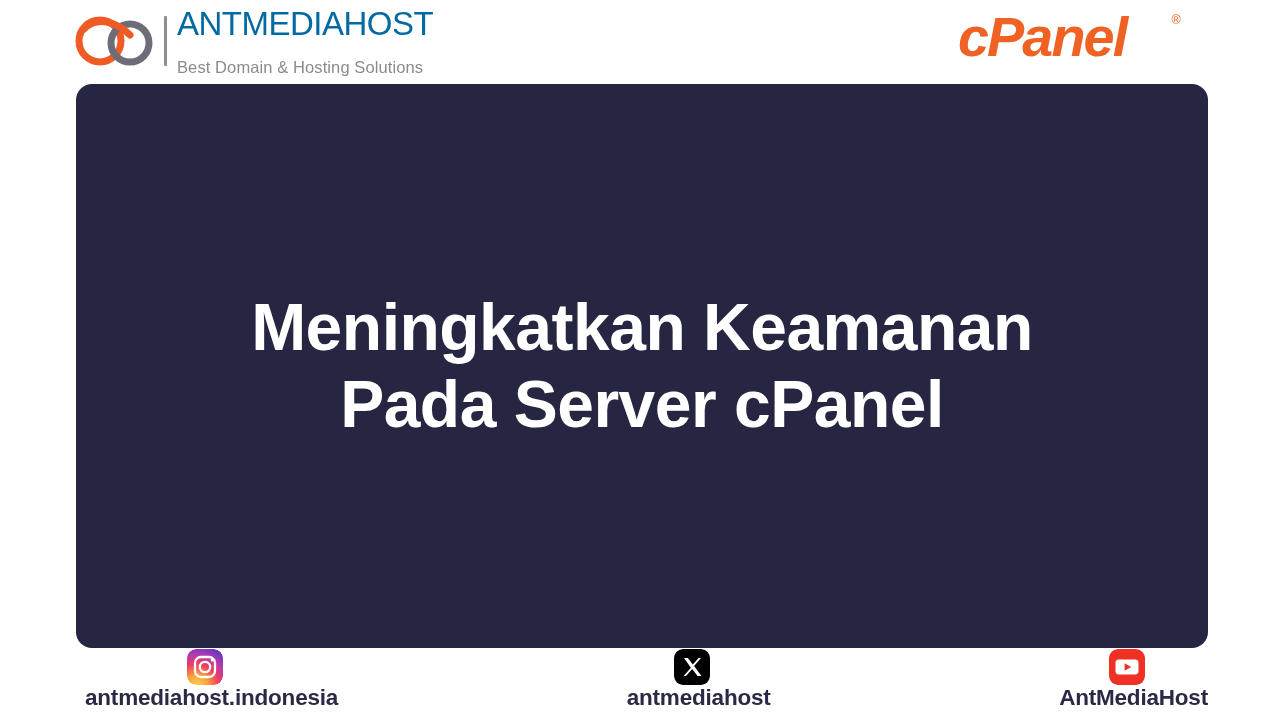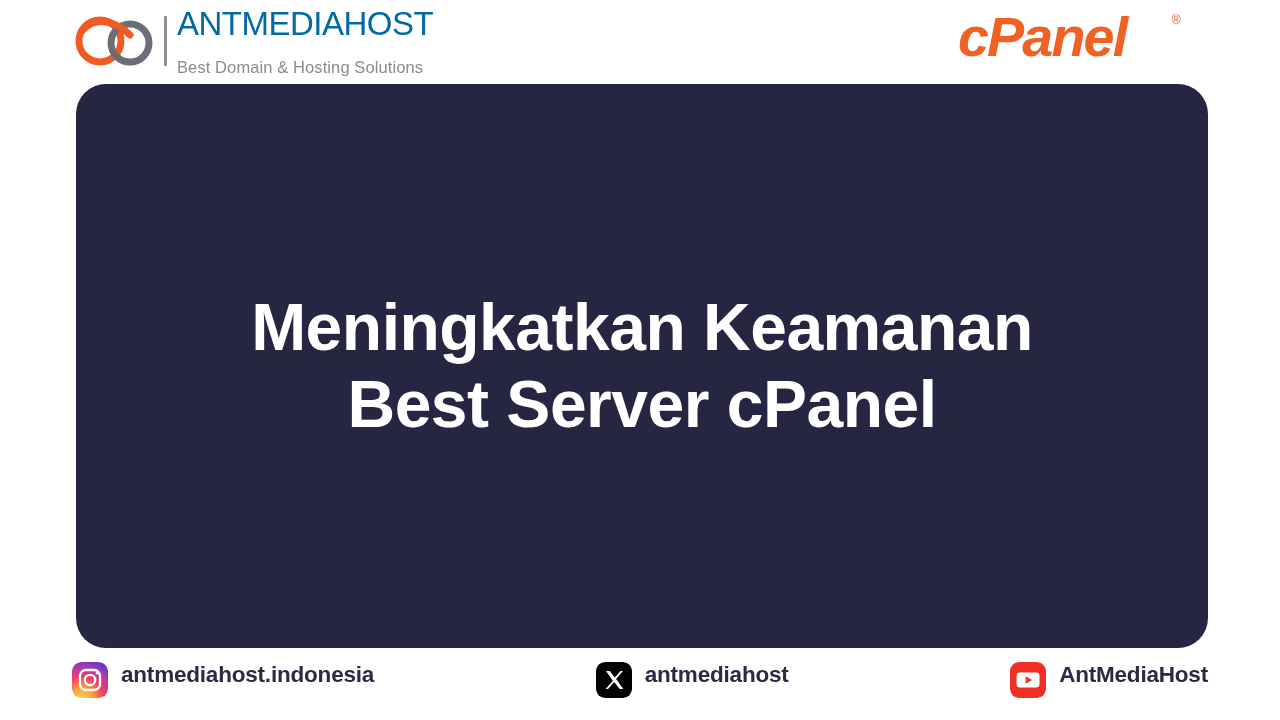--- a/index.html
+++ b/index.html
@@ -21,36 +21,36 @@
   .brand-name .ant{color:#0369a1;}
   .brand-name .mediahost{color:#0369a1;}
   .brand-tag{font-size:16.5px;color:#8a8a90;margin-top:19px;white-space:nowrap;letter-spacing:.1px;}
 
   .cpanel{position:absolute;right:72px;top:8px;height:64px;display:flex;align-items:flex-start;}
   .cpanel svg{display:block;}
 
   
   .card{
     position:absolute;left:76px;top:84px;width:1132px;height:564px;
-    background:#262542;border-radius:30px;
+    background:#262542;border-radius:16px;
     display:flex;align-items:center;justify-content:center;
   }
   .headline{
     margin:0;text-align:center;color:#ffffff;
     font-size:66px;line-height:1.16;font-weight:bold;letter-spacing:-0.5px;
     max-width:1000px;
   }
   .headline .l2{display:block;}
 
   
   .footer{
     position:absolute;left:72px;top:656px;width:1136px;height:48px;
     display:flex;align-items:center;justify-content:space-between;
   }
-  .social{display:flex;}
+  .social{display:flex;align-items:center;flex-direction:column;}
   .social-icon{width:36px;height:36px;flex:0 0 auto;border-radius:9px;overflow:hidden;display:block;}
   .social-label{
     margin-left:13px;font-size:22.5px;font-weight:bold;color:#2b2a45;white-space:nowrap;letter-spacing:-.2px;
   }
 </style>
 </head>
 <body>
 
 <div class="page">
 
@@ -78,21 +78,21 @@
         </g>
         <text x="222" y="16" fill="#ef6224" font-family="'Liberation Sans',sans-serif" font-size="13">®</text>
       </svg>
     </div>
 
   </div>
 
   <div class="card">
     <h1 class="headline">
       <span>Meningkatkan Keamanan</span>
-      <span class="l2">Best Server cPanel</span>
+      <span class="l2">Pada Server cPanel</span>
     </h1>
   </div>
 
   <div class="footer">
 
     <div class="social">
       <span class="social-icon">
         <svg viewBox="0 0 36 36" width="36" height="36" aria-hidden="true">
           <defs>
             <radialGradient id="igGrad" cx="28%" cy="102%" r="110%">

